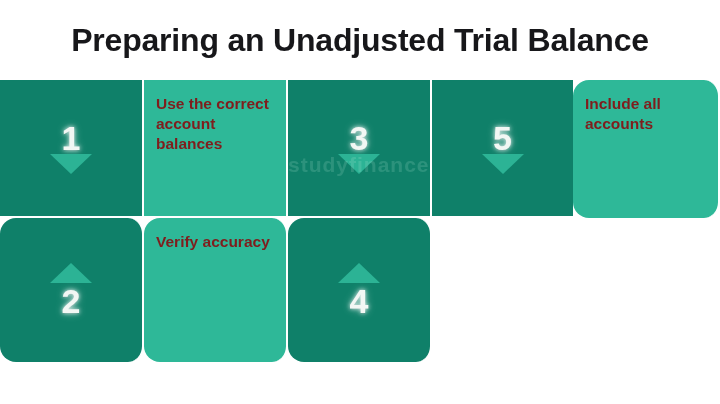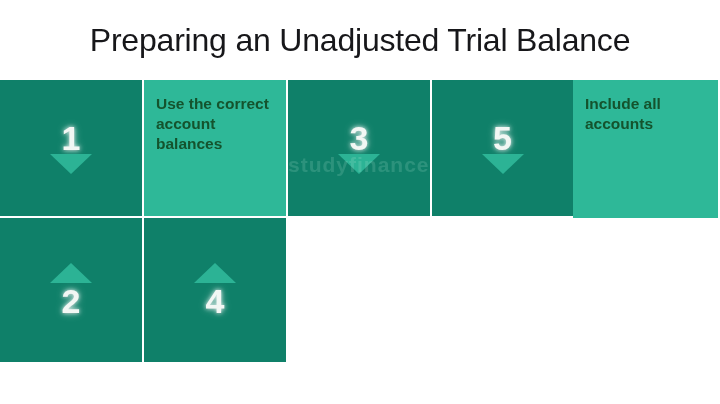--- a/index.html
+++ b/index.html
@@ -30,21 +30,21 @@
     width: 720px;
     height: 80px;
     display: flex;
     align-items: center;
     justify-content: center;
   }
 
   #slide-title {
     font-family: "Liberation Sans", sans-serif;
     font-size: 32px;
-    font-weight: 400;
+    font-weight: 700;
     color: #17171a;
     letter-spacing: -0.2px;
     white-space: nowrap;
     line-height: 1;
   }
 
   
   #process-grid {
     position: absolute;
     left: 0;
@@ -59,33 +59,33 @@
   }
 
   .cell {
     position: relative;
     overflow: hidden;
     border-right: 2px solid #ffffff;
     border-bottom: 2px solid #ffffff;
   }
 
   .cell.last-col { border-right: none; }
-  .cell.last-row { border-bottom: none; }
+  .cell.last-row { border-bottom: none; border-radius: 16px; }
 
   .cell.dark  { background: #0f8069; }
   .cell.light { background: #2eb898; }
 
   
   .cell-text {
     padding: 14px 10px 10px 12px;
     font-family: "Liberation Sans", sans-serif;
     font-size: 15.5px;
     font-weight: 700;
     line-height: 1.30;
-    color: #14532d;
+    color: #7f1d1d;
     word-wrap: break-word;
   }
 
   
   .cell-step {
     display: flex;
     flex-direction: column;
     align-items: center;
     justify-content: center;
     height: 100%;
@@ -184,20 +184,23 @@
       <div class="cell-text">Include all accounts</div>
     </div>
 
     <div class="cell dark last-row">
       <div class="cell-step up">
         <span class="arrow up"></span>
         <span class="step-number">2</span>
       </div>
     </div>
 
+    <div class="cell light last-row">
+      <div class="cell-text">Verify accuracy</div>
+    </div>
 
     <div class="cell dark last-row">
       <div class="cell-step up">
         <span class="arrow up"></span>
         <span class="step-number">4</span>
       </div>
     </div>
 
 
   </div>

